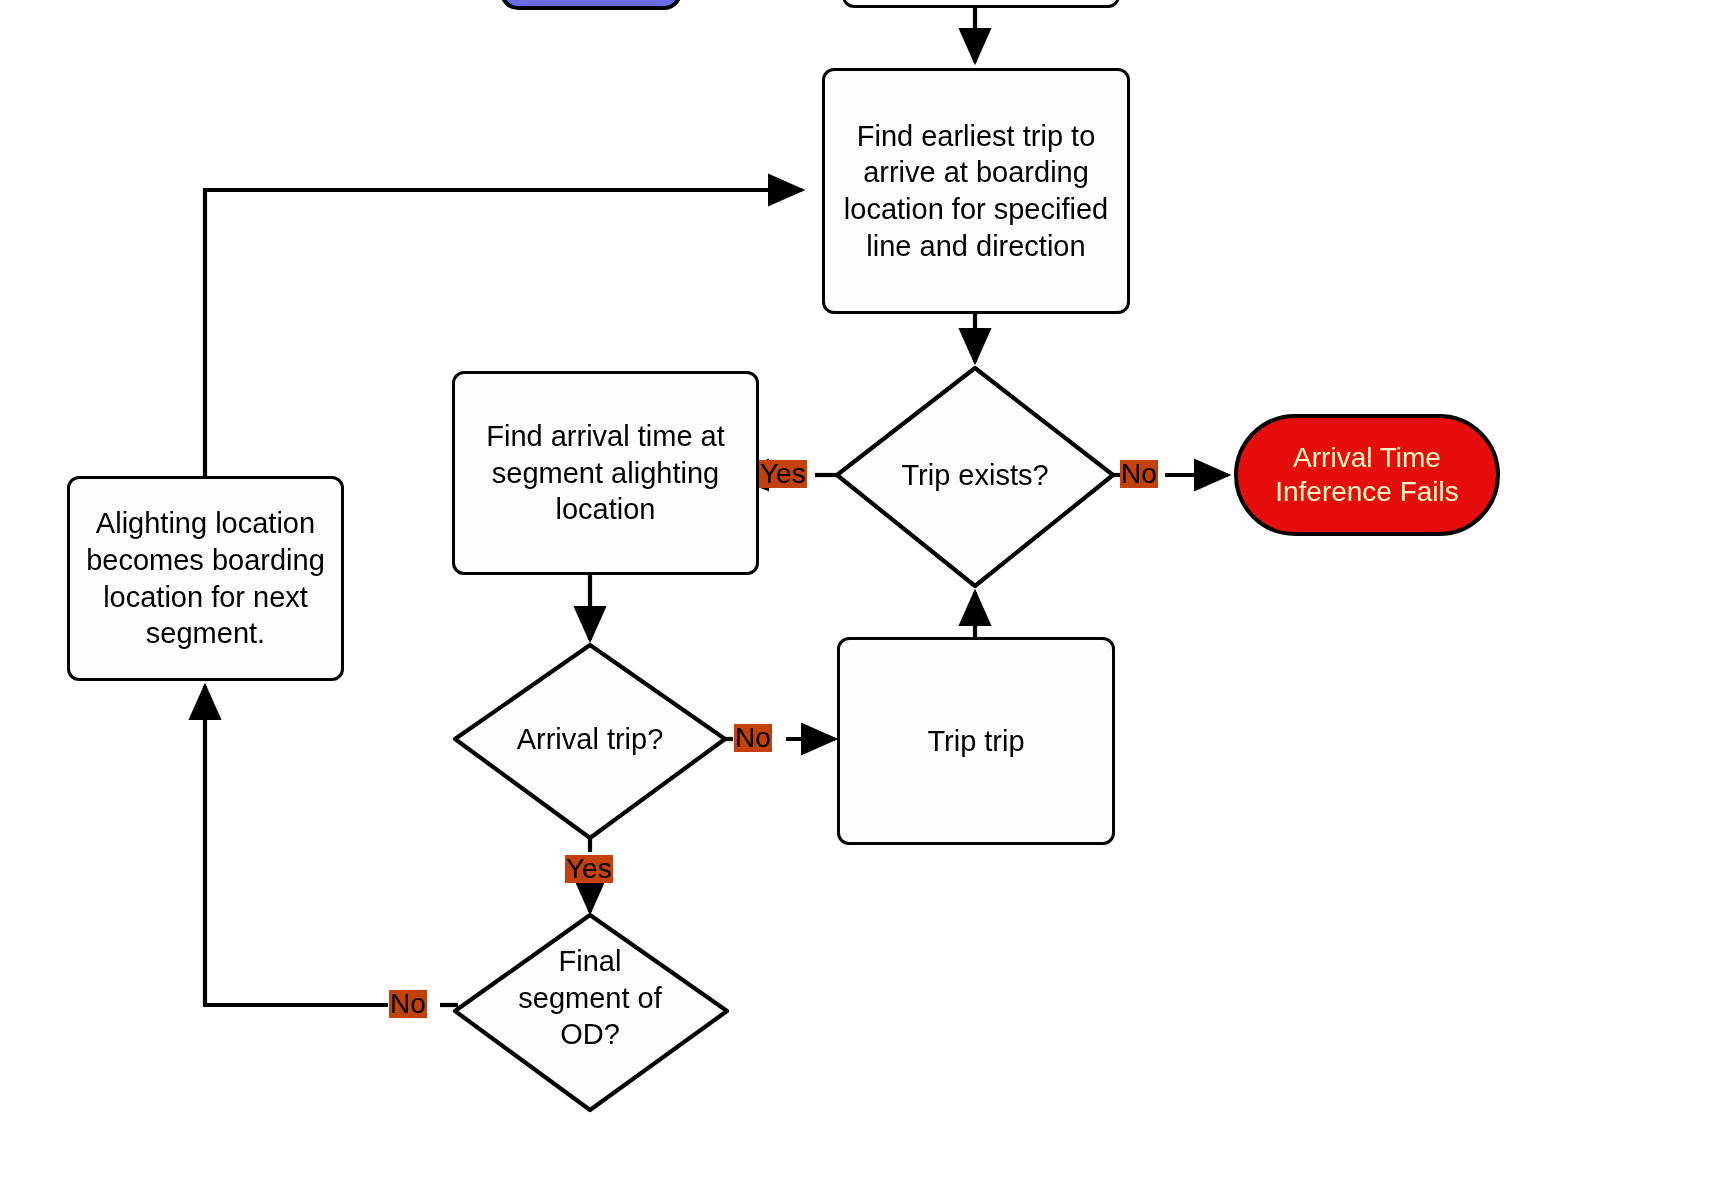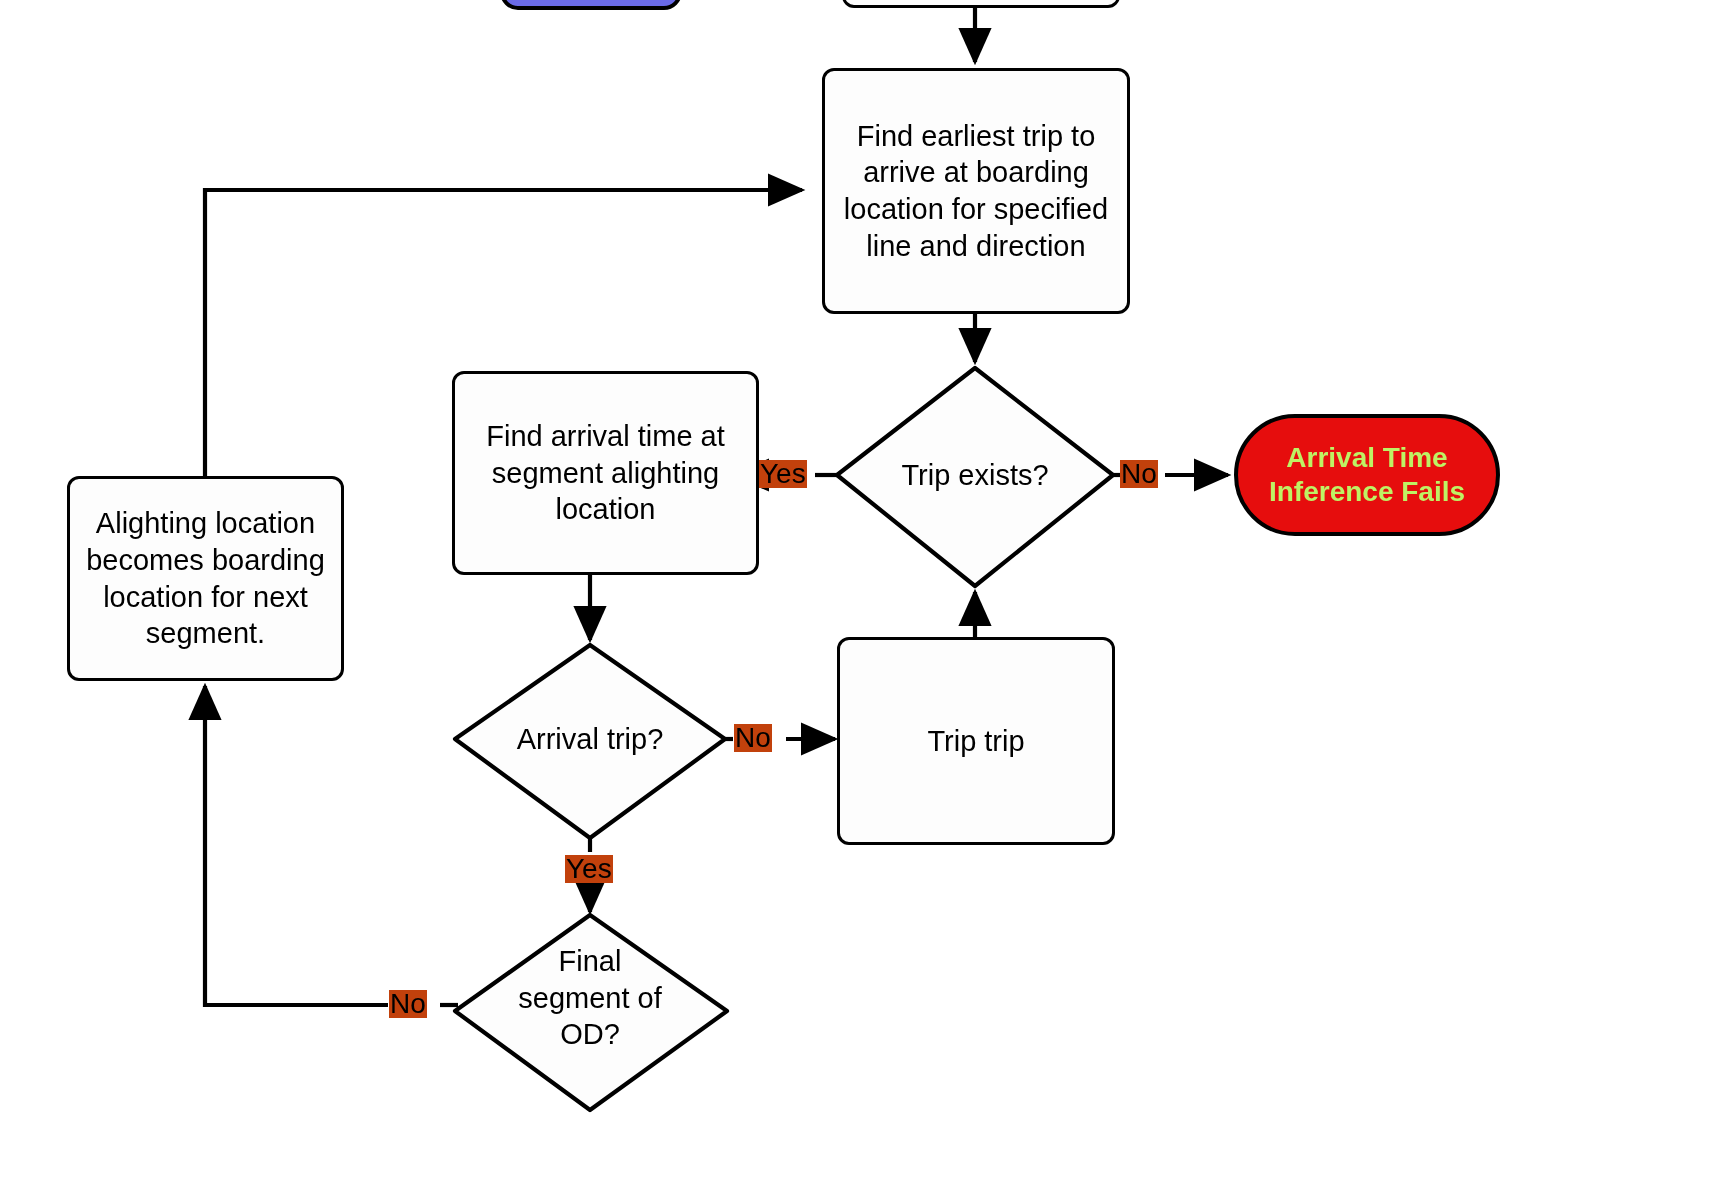--- a/index.html
+++ b/index.html
@@ -28,23 +28,23 @@
     border-radius:12px;
     font-size:29px;
     line-height:1.26;
     padding:4px 10px;
   }
   .terminal-red{
     background:#e60d0d;
     border:4px solid #000000;
     border-radius:62px;
     font-size:28px;
-    font-weight:bold;
+    font-weight:normal;
     line-height:1.22;
-    color:#bef264;
+    color:#fef9c3;
     box-shadow:0 0 0 0 rgba(0,0,0,0);
   }
   .terminal-blue{
     background:#6b6be8;
     border:4px solid #000000;
     border-radius:18px;
     font-size:28px;
     font-weight:bold;
     color:#07072a;
   }

